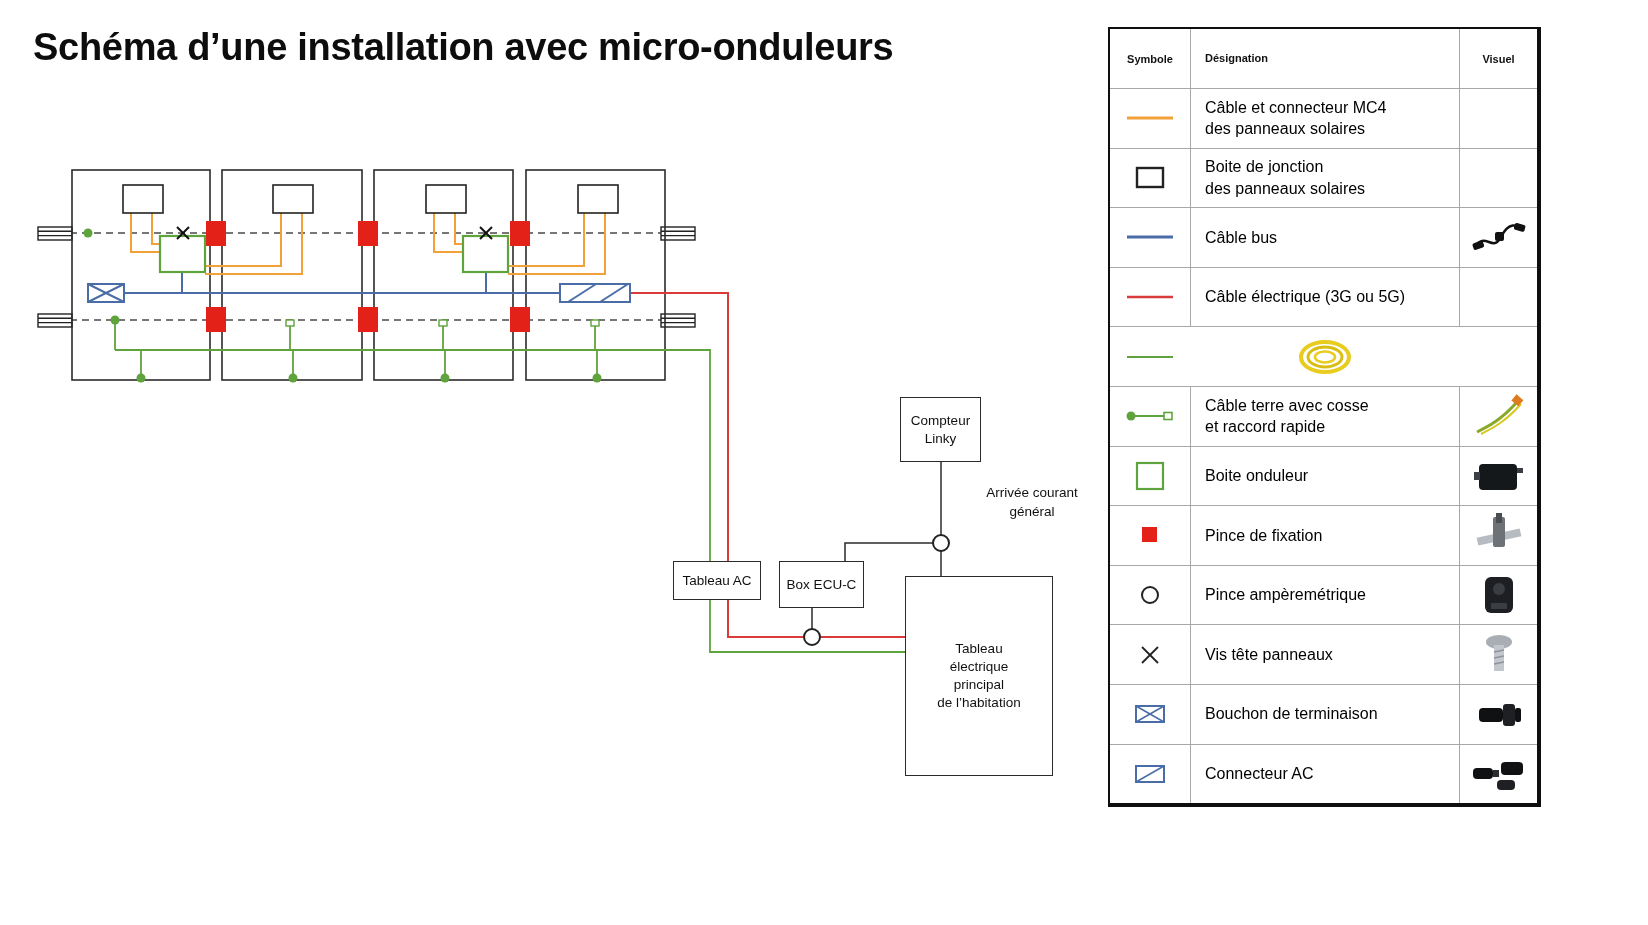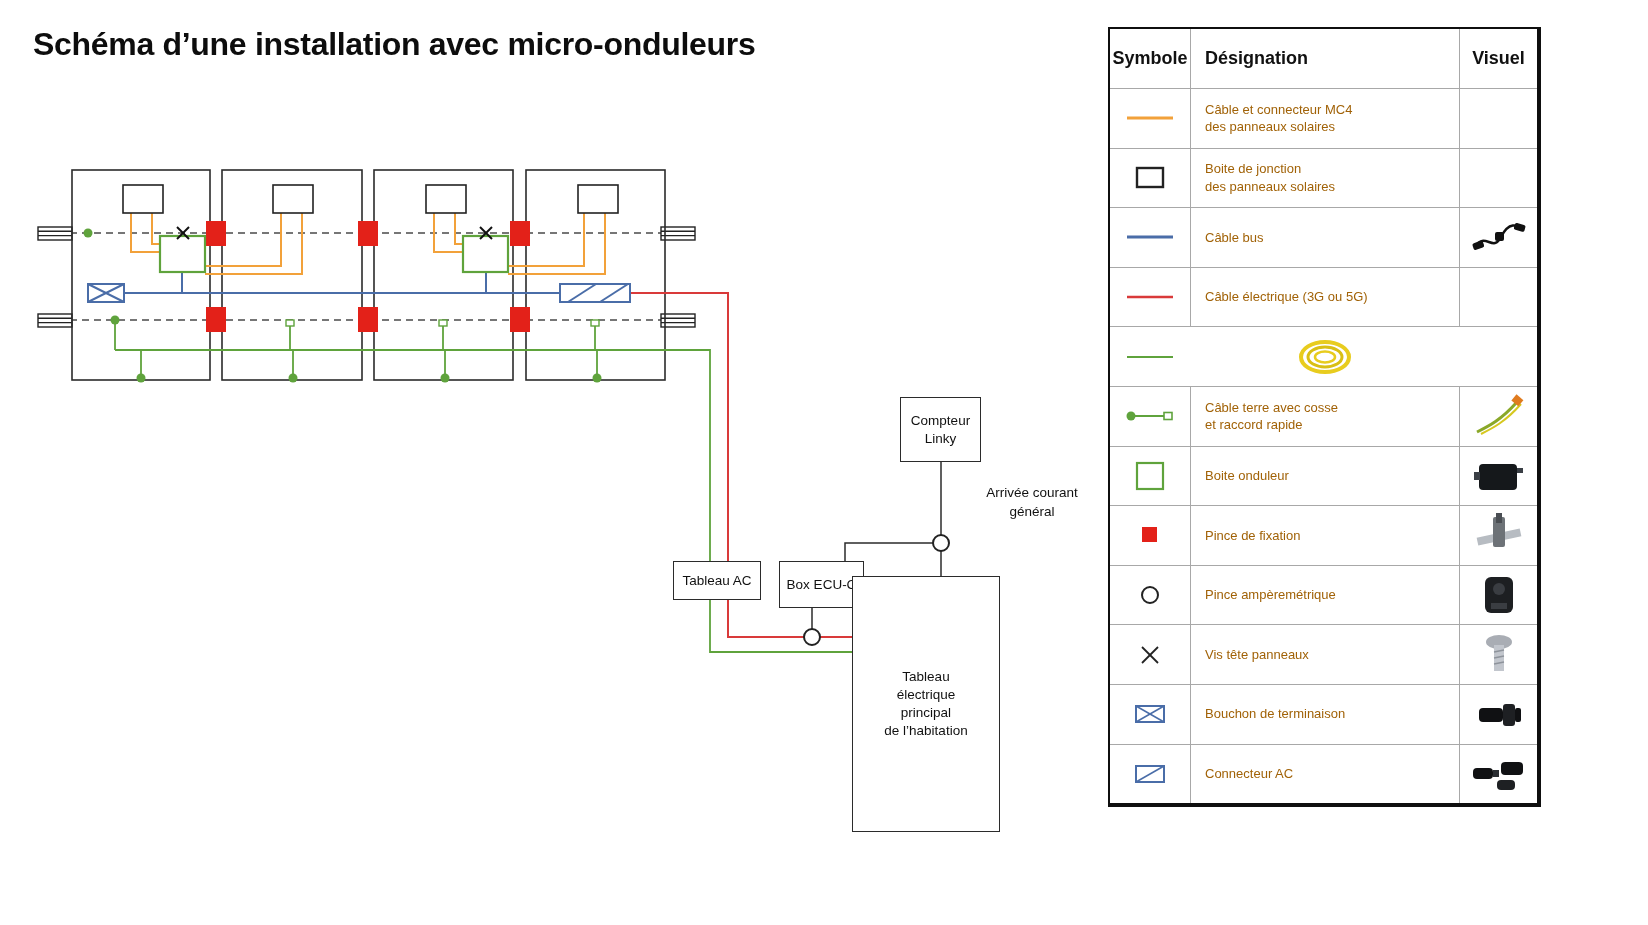--- a/index.html
+++ b/index.html
@@ -1,35 +1,35 @@
 <!DOCTYPE html>
 <html><head>
 <meta charset="utf-8">
 <style>
   html,body{margin:0;padding:0;background:#fff;}
   body{font-family:"Liberation Sans",sans-serif;}
   .canvas{position:relative;width:1648px;height:925px;background:#fff;overflow:hidden;}
-  .title{position:absolute;left:33px;top:26px;margin:0;font-size:32px;font-weight:700;color:#0d0d0d;letter-spacing:-0.3px;}
+  .title{position:absolute;left:33px;top:26px;margin:0;font-size:38px;font-weight:700;color:#0d0d0d;letter-spacing:-0.3px;}
   .diagram{position:absolute;left:0;top:0;}
   .dbox{position:absolute;border:1.5px solid #2b2b2b;background:#fff;display:flex;align-items:center;justify-content:center;text-align:center;font-size:13.5px;color:#111;line-height:1.32;box-sizing:border-box;}
   .dbox span{white-space:pre-line;}
   .compteur{left:900px;top:397px;width:81px;height:65px;}
   .coffret{left:673px;top:561px;width:88px;height:39px;}
   .ecu{left:779px;top:561px;width:85px;height:47px;}
-  .tableau{left:852px;top:576px;width:148px;height:256px;}
+  .tableau{left:905px;top:576px;width:148px;height:200px;}
   .arrivee{position:absolute;left:962px;top:484px;width:140px;font-size:13.5px;color:#111;line-height:1.4;white-space:pre-line;text-align:center;}
   .legend{position:absolute;left:1108px;top:27px;width:433px;border:2px solid #0f0f0f;border-right-width:4px;border-bottom-width:4px;background:#fff;box-sizing:border-box;}
   .lrow{display:grid;grid-template-columns:80px 270px 1fr;height:58.6px;border-bottom:1px solid #a8a8a8;}
   .lrow:last-child{border-bottom:none;}
   .lhead{height:59px;}
   .lcell{display:flex;align-items:center;box-sizing:border-box;}
   .lsym{justify-content:center;}
-  .ldes{padding-left:14px;border-left:1px solid #a8a8a8;border-right:1px solid #a8a8a8;font-size:13px;color:#a16207;white-space:pre-line;line-height:1.35;}
+  .ldes{padding-left:14px;border-left:1px solid #a8a8a8;border-right:1px solid #a8a8a8;font-size:16px;color:#000000;white-space:pre-line;line-height:1.35;}
   .lvis{justify-content:center;text-align:right;}
-  .hcell{font-size:18px;font-weight:bold;color:#111;}
+  .hcell{font-size:11px;font-weight:bold;color:#111;}
 </style>
 </head>
 <body>
 
 <div class="canvas">
 
   <h1 class="title">Schéma d’une installation avec micro-onduleurs</h1>
 
   <svg class="diagram" width="1100" height="925" viewBox="0 0 1100 925">
 

